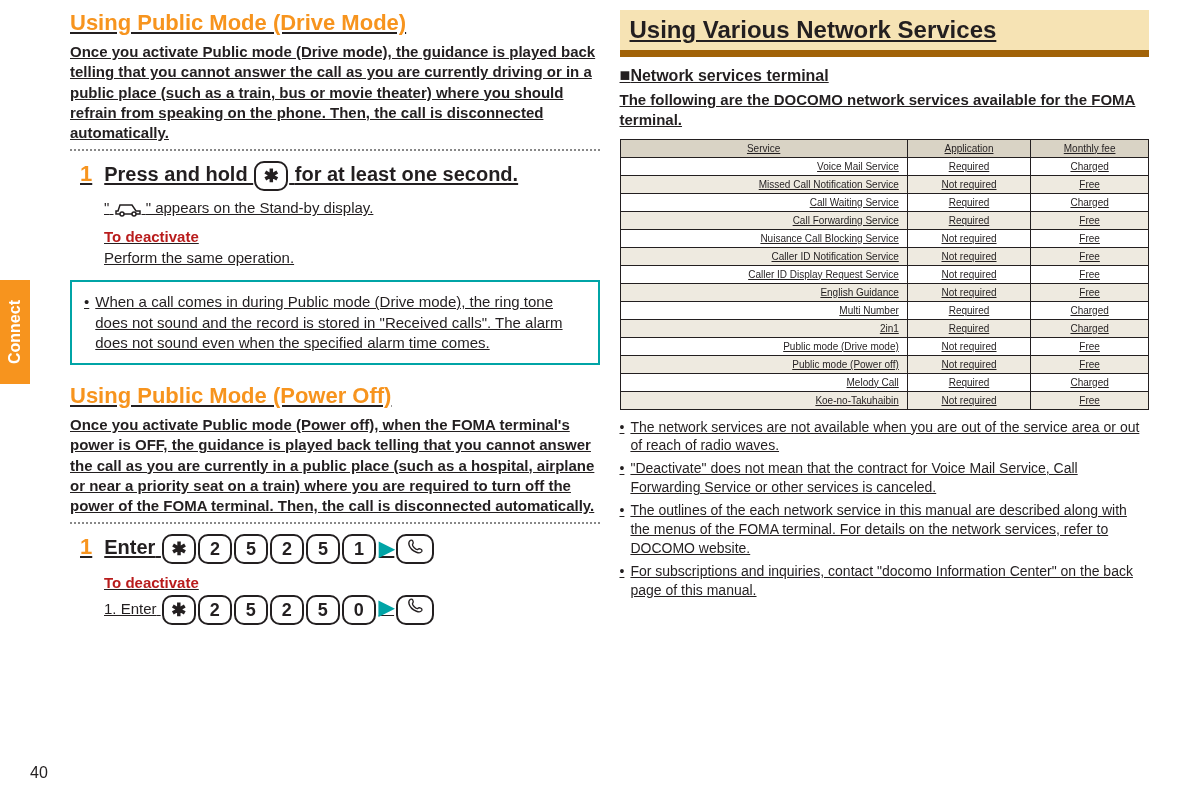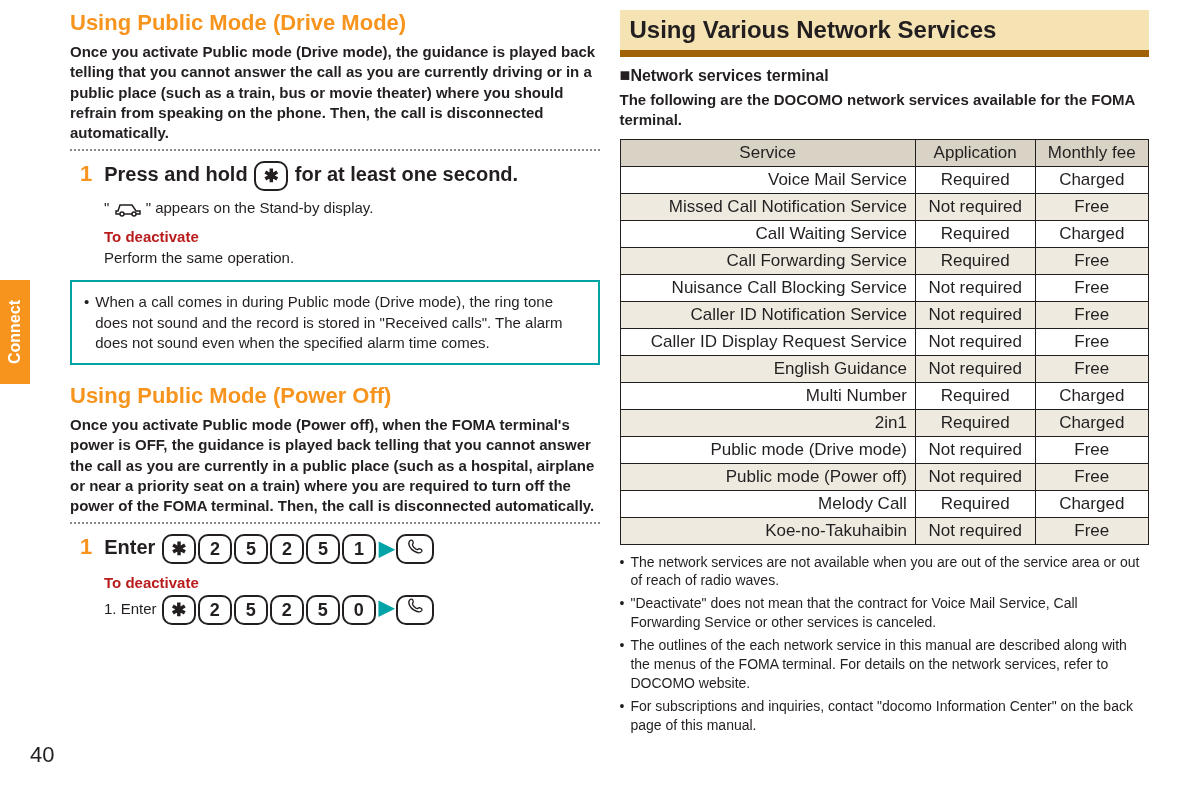--- a/index.html
+++ b/index.html
@@ -1,40 +1,40 @@
 <!DOCTYPE html>
 <html><head>
   <meta charset="utf-8">
   <style>
     * { box-sizing: border-box; margin: 0; padding: 0; }
     body { font-family: Arial, Helvetica, sans-serif; width: 1189px; height: 792px; position: relative; background: #fff; color: #231f20; }
-    .page { display: flex; padding: 10px 30px 10px 0; gap: 20px; position: relative; }
+    .page { display: flex; padding: 10px 30px 10px 0; gap: 20px; position: relative; text-decoration: underline; }
     .sidebar-tab { position: absolute; left: 0; top: 280px; background: #f7941e; color: #fff; writing-mode: vertical-rl; transform: rotate(180deg); padding: 20px 6px; font-weight: bold; font-size: 16px; }
-    .page-num { position: absolute; left: 30px; bottom: 24px; font-size: 22px; }
+    .page-num { position: absolute; left: 30px; bottom: 10px; font-size: 16px; }
     .col { flex: 1; padding-left: 70px; }
     .col2 { flex: 1; padding-right: 10px; }
     h2.orange { color: #f7941e; font-size: 22px; font-weight: bold; margin-bottom: 6px; }
     h2.banner { background: #f6e3b4; border-bottom: 7px solid #a16207; font-size: 24px; font-weight: bold; padding: 6px 10px; margin-bottom: 8px; }
     .intro { font-size: 15px; font-weight: bold; line-height: 1.35; margin-bottom: 6px; }
     .dotted { border-bottom: 2px dotted #888; margin: 6px 0 10px 0; }
     .step { display: flex; align-items: flex-start; gap: 8px; margin-left: 10px; }
     .step-num { color: #f7941e; font-weight: bold; font-size: 22px; margin-right: 4px; }
     .step-text { font-size: 20px; font-weight: bold; line-height: 1.3; }
     .key-btn { display: inline-block; border: 2px solid #231f20; border-radius: 10px; min-width: 34px; height: 30px; text-align: center; line-height: 26px; font-size: 18px; margin: 0 1px; vertical-align: middle; font-weight: bold; }
     .arrow { color: #00a4a6; font-size: 20px; font-weight: bold; margin: 0 2px; }
     .call-btn { display: inline-block; border: 2px solid #231f20; border-radius: 10px; width: 38px; height: 30px; text-align: center; line-height: 26px; vertical-align: middle; }
     .sub { margin-left: 34px; font-size: 15px; line-height: 1.4; margin-top: 6px; }
     .sub-title { color: #b91c1c; font-weight: bold; font-size: 15px; margin-top: 8px; }
     .note-box { border: 2px solid #00a4a6; padding: 10px 12px; margin: 12px 0 18px 0; font-size: 15px; line-height: 1.35; }
     .bullet { display: flex; gap: 6px; }
     .bullet-dot { flex-shrink: 0; }
     .sub-heading { font-weight: bold; font-size: 16px; margin-bottom: 4px; }
     .sub-heading .sq { font-size: 18px; }
     .desc { font-size: 15px; font-weight: bold; line-height: 1.35; margin-bottom: 8px; }
-    table { border-collapse: collapse; width: 100%; font-size: 17px; }
+    table { border-collapse: collapse; width: 100%; font-size: 10px; }
     th, td { border: 1px solid #231f20; padding: 3px 8px; text-align: right; }
     th { background: #d9d3c5; text-align: center; font-weight: normal; }
     td.c { text-align: center; }
     tr.alt td { background: #eeeae0; }
     .footnotes { font-size: 14px; line-height: 1.35; margin-top: 8px; }
     .footnotes .bullet { margin-bottom: 4px; }
     .car-icon { display: inline-block; vertical-align: middle; }
     .key-seq { white-space: nowrap; }
   </style>
 </head>

